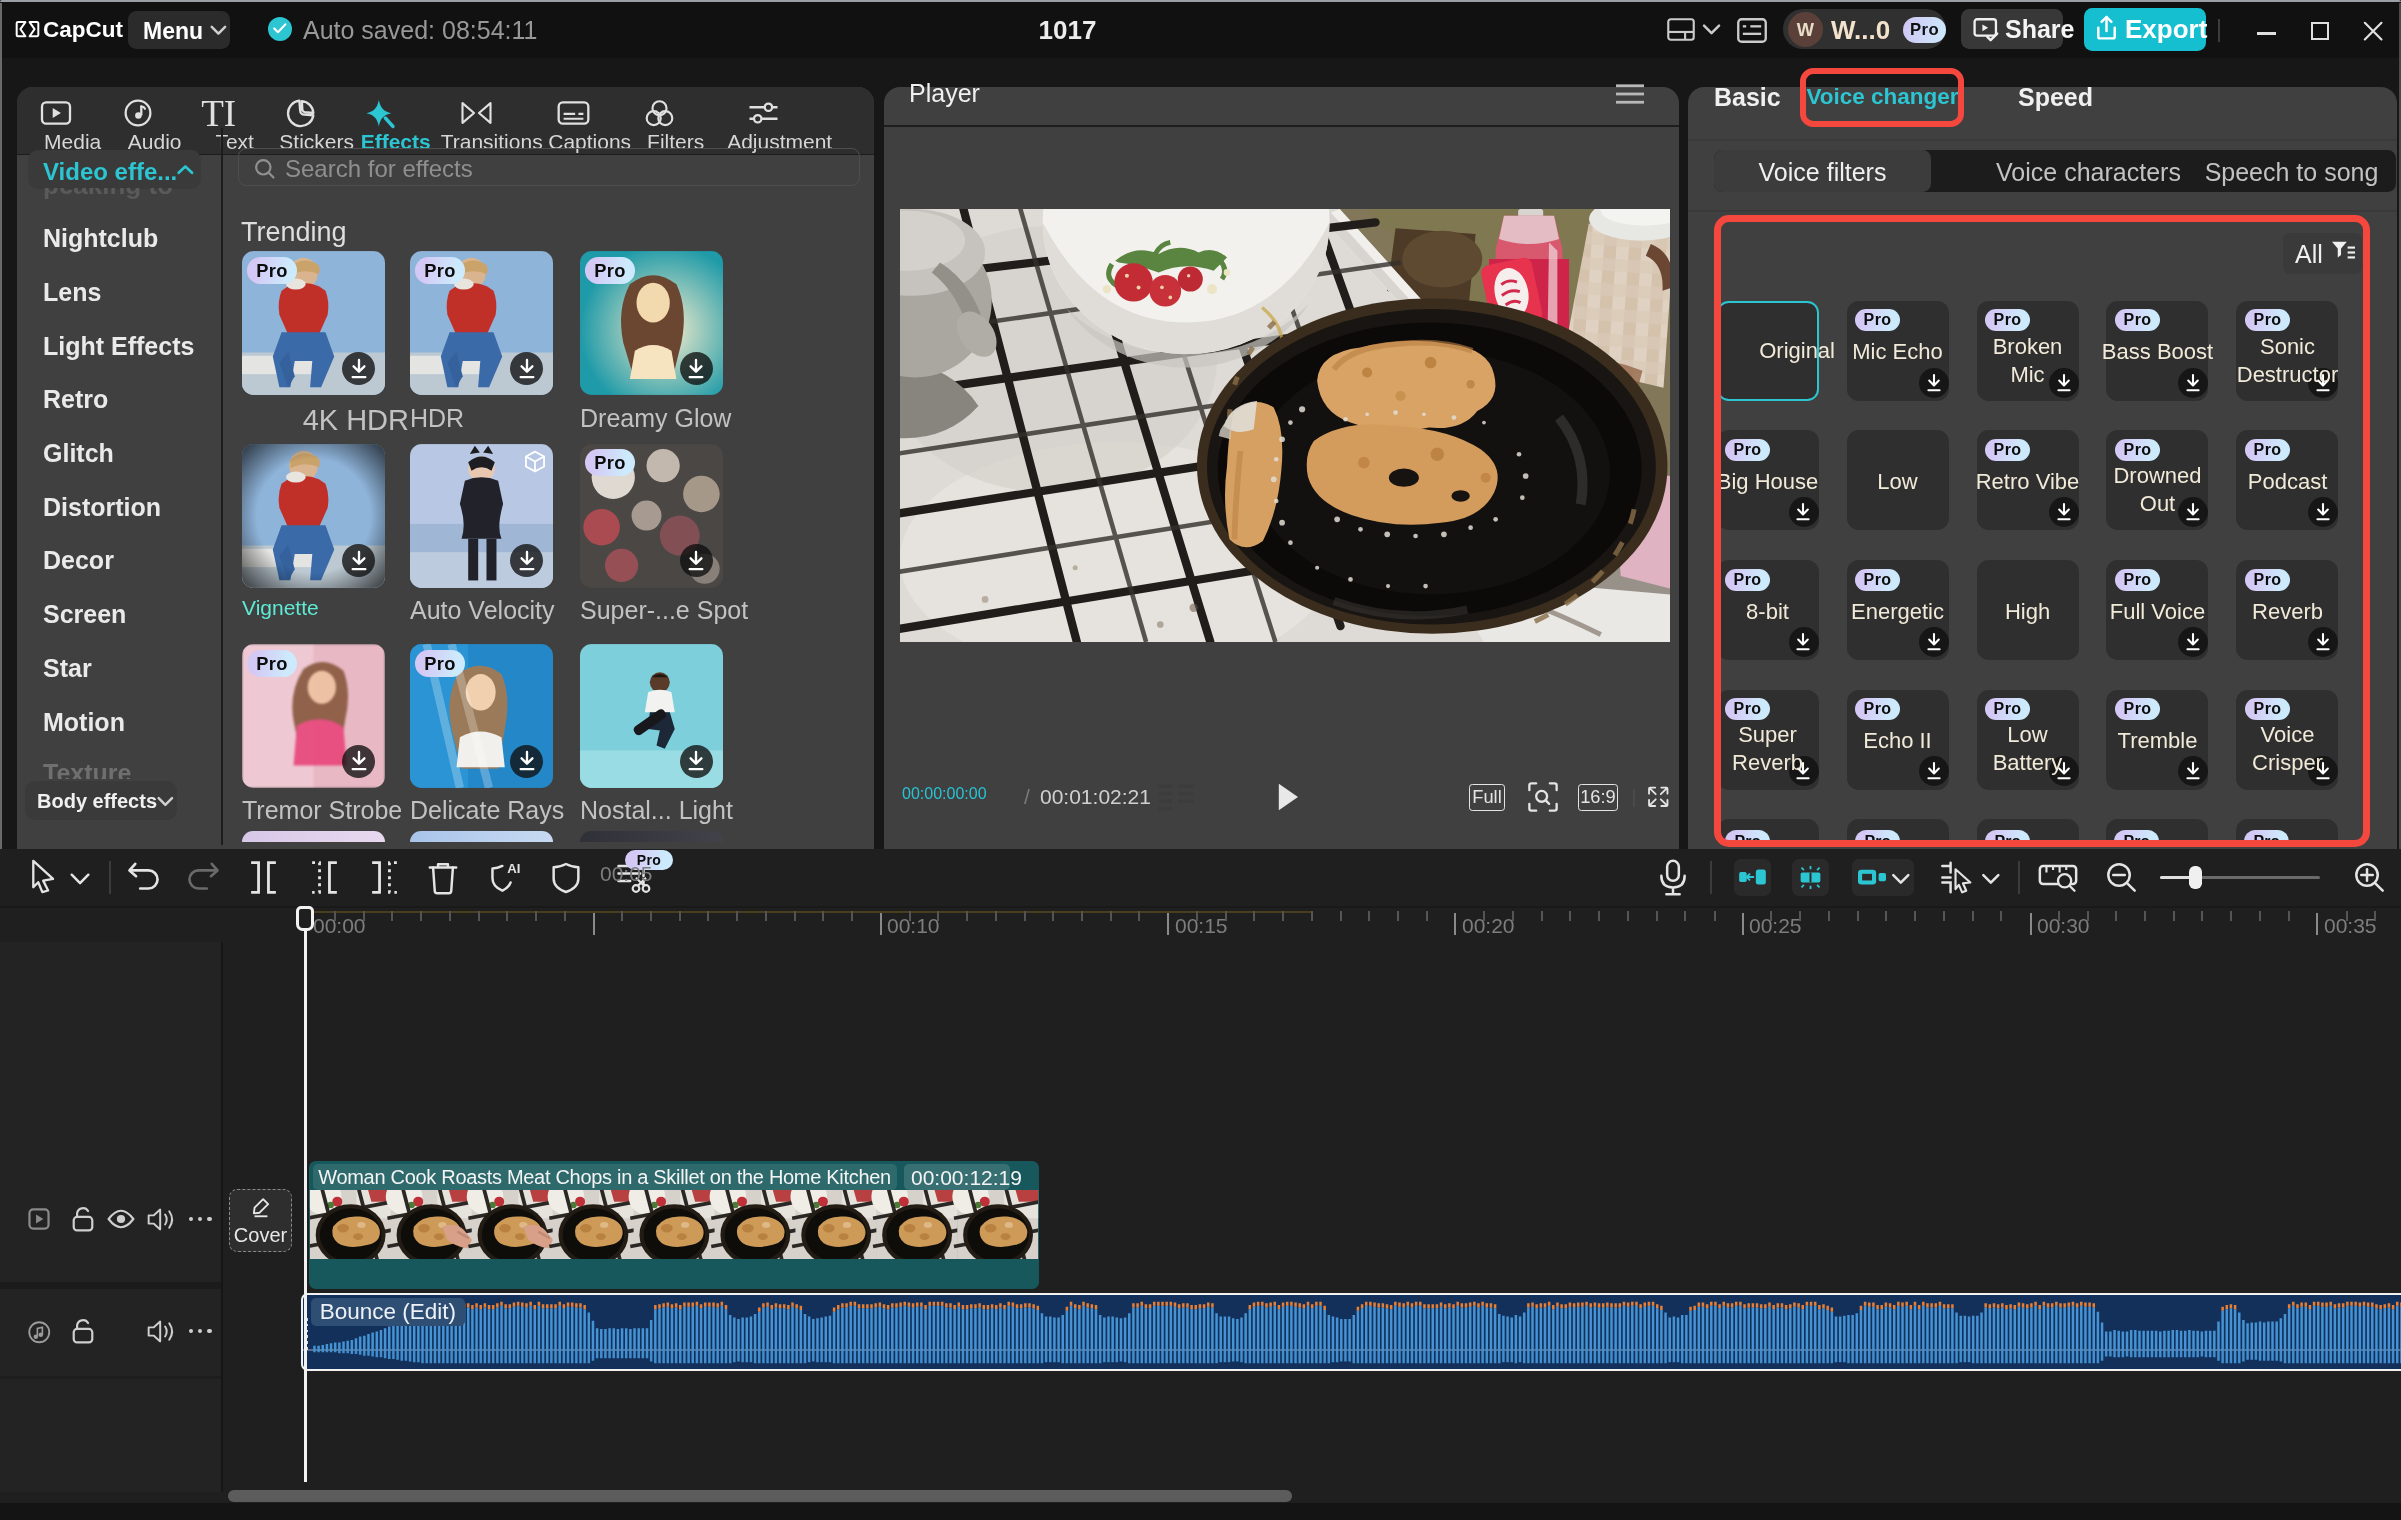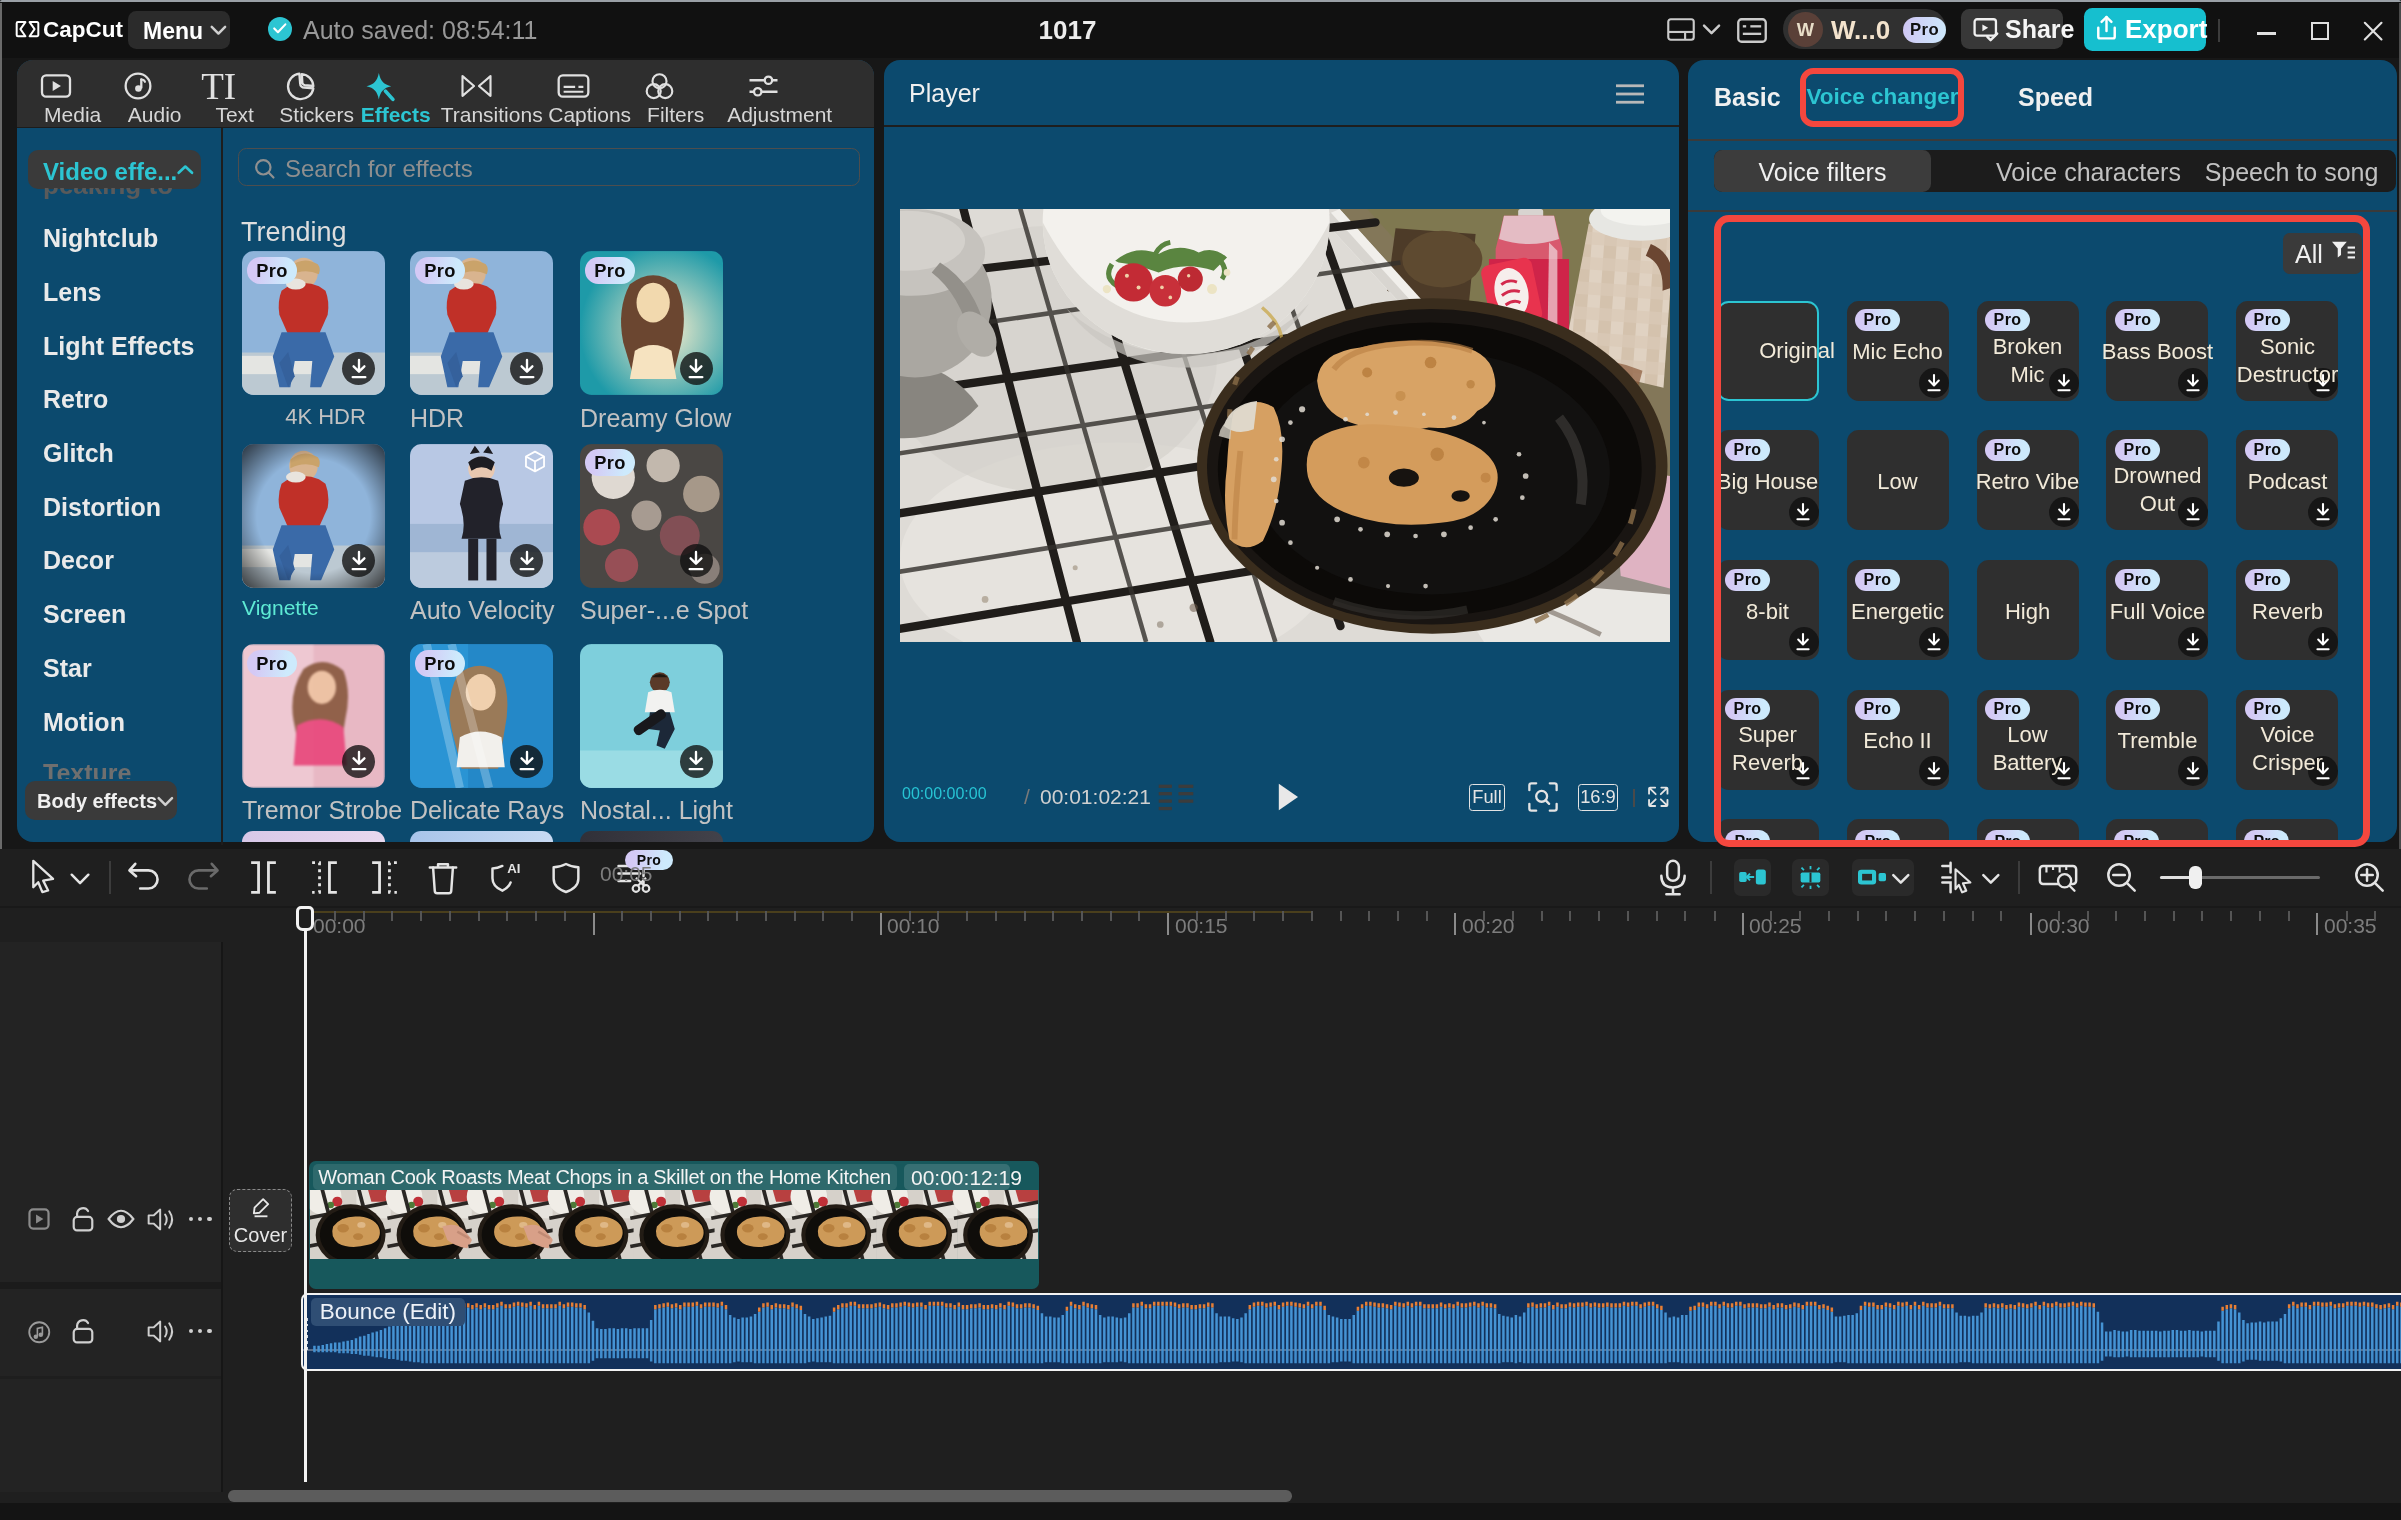--- a/index.html
+++ b/index.html
@@ -1,18 +1,18 @@
 <!DOCTYPE html>
 <html style="font-size:13.3px"><head><meta charset="utf-8">
 <style>
 *{margin:0;padding:0;box-sizing:border-box;}
 html,body{width:2401px;height:1521px;background:#171717;overflow:hidden;}
 body{font-family:"Liberation Sans", sans-serif;color:#e8e8e8;position:relative;}
 .abs{position:absolute;}
-.panel{position:absolute;background:#0c4a6e;border-radius:16px;}
+.panel{position:absolute;background:#404040;border-radius:16px;margin-top:27px;}
 svg{display:block;overflow:visible;}
 .ic{position:absolute;}
 </style></head><body>
 <div class="abs" style="left:0;top:0;width:2401px;height:58px;background:#111111;"></div>
 <div class="abs" style="left:0;top:0;width:2401px;height:2.1px;background:#9aa0a6;border-radius:10px 10px 0 0;"></div>
 <div class="abs" style="left:0;top:3.3px;width:1.7px;height:1518px;background:#6a6a6a;"></div>
 <div class="abs" style="right:0;top:3.3px;width:1.7px;height:1518px;background:#4a4a4a;"></div>
 
 <svg class="ic" style="left:15px;top:20px" width="25" height="18.3" viewBox="0 0 30 22">
 <path d="M12.5 2.5 H3.5 a1.5 1.5 0 0 0 -1.5 1.5 v14 a1.5 1.5 0 0 0 1.5 1.5 h9 L6.5 11 z" fill="none" stroke="#fff" stroke-width="2.4" stroke-linejoin="round"></path>
@@ -165,21 +165,21 @@
 <ellipse cx="43" cy="24" rx="9" ry="5" fill="#e8e4de"></ellipse>
 </g>
     </svg>
   </div>
 <div class="abs" style="left:247px;top:257px;width:50px;height:27px;border-radius:13.3px;background:linear-gradient(100deg,#d4c9f5 20%,#cdeafc 80%);color:#0c0c0c;font-size:18.3px;font-weight:800;text-align:center;line-height:27px;letter-spacing:0.4px;">Pro</div>
 <div class="abs" style="left:342px;top:352px;width:33px;height:33px;border-radius:50%;background:rgba(16,16,16,0.78);"></div>
 <svg class="ic" style="left:350px;top:359px" width="18" height="20" viewBox="0 0 20 22">
 <path d="M10 1 v12 M4 8 l6 6 6-6" stroke="#fff" stroke-width="2.6" fill="none" stroke-linecap="round" stroke-linejoin="round"></path>
 <line x1="3" y1="20" x2="17" y2="20" stroke="#fff" stroke-width="2.6" stroke-linecap="round"></line>
   </svg>
-<div class="abs" style="left:242px;top:404px;width:167px;font-size:22px;color:#c2c2c2;text-align:center;white-space:nowrap;">4K HDR</div>
+<div class="abs" style="left:242px;top:404px;width:167px;font-size:29px;color:#c2c2c2;text-align:right;white-space:nowrap;">4K HDR</div>
 <div class="abs" style="left:410px;top:251px;width:143px;height:144px;border-radius:11.7px;overflow:hidden;">
     <svg width="143" height="144" viewBox="0 0 172 173" style="border-radius:11.7px;">
       <rect width="172" height="173" fill="#8fb4da"></rect>
       <rect y="122" width="172" height="51" fill="#bcc9d2"></rect>
       <rect x="0" y="126" width="90" height="22" fill="#e4e5e2"></rect>
       <g transform="translate(8,8) scale(1.32)">
 <ellipse cx="50" cy="14" rx="13" ry="14" fill="#d9b48f"></ellipse>
 <path d="M38 8 q12 -10 25 -2 q3 4 1 9 q-13 -6 -26 1 z" fill="#caa36a"></path>
 <path d="M36 26 q14 -6 28 0 l6 4 q4 10 2 22 l-8 18 h-28 l-8 -18 q-2 -12 2 -22 z" fill="#c03028"></path>
 <path d="M30 68 h40 l8 22 -12 28 h-10 l2 -24 -16 0 -4 24 h-10 l-6 -28 z" fill="#3a6aa8"></path>

